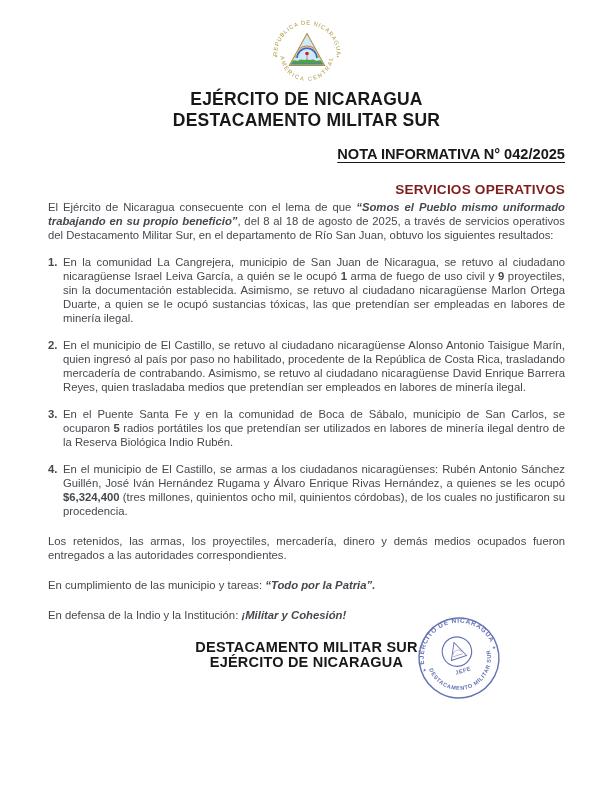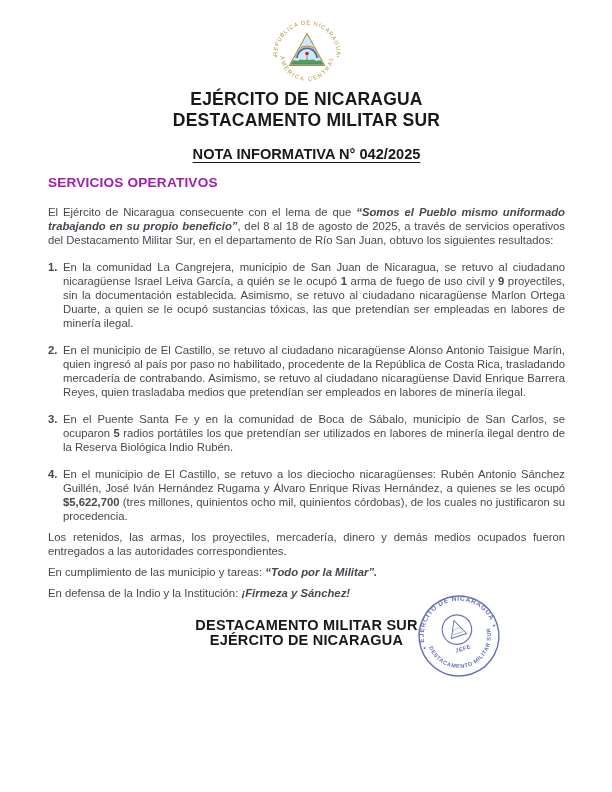--- a/index.html
+++ b/index.html
@@ -11,33 +11,33 @@
     color:#45494e;
   }
   .content { padding:14px 47px 0 48px; }
   .emblem { display:block; margin:0 auto; }
   .title-block {
     margin-top:2px; text-align:center;
     font-weight:bold; font-size:17.5px; line-height:21px;
     color:#17181a; letter-spacing:.2px;
   }
   .nota {
-    margin-top:15px; text-align:center;
+    margin-top:15px; text-align:right;
     font-weight:bold; font-size:14.6px; color:#17181a;
   }
   .nota .u { text-decoration:underline; text-underline-offset:2.5px; }
   .servicios {
-    margin-top:13px; text-align:left;
-    font-weight:bold; font-size:13.6px; color:#a21caf; letter-spacing:.2px;
+    margin-top:20px; text-align:right;
+    font-weight:bold; font-size:13.6px; color:#7f1d1d; letter-spacing:.2px;
   }
   .para {
     font-size:11.3px; line-height:14px; text-align:justify;
-    margin-top:7px;
+    margin-top:16px;
   }
-  .para.intro { margin-top:15px; }
+  .para.intro { margin-top:3px; }
   .bi { font-weight:bold; font-style:italic; }
   .b  { font-weight:bold; }
   .li { display:flex; margin-top:13px; font-size:11.3px; line-height:14px; }
   .li .num { flex:0 0 15px; font-weight:bold; }
   .li .txt { flex:1; text-align:justify; }
   .footer { position:relative; height:115px; }
   .signature {
     position:absolute; top:18px; left:0; width:100%;
     text-align:center; font-weight:bold; font-size:14.5px;
     line-height:15px; color:#17181a; letter-spacing:.2px;
@@ -112,28 +112,28 @@
       <p class="txt"><span>En el municipio de El Castillo, se retuvo al ciudadano nicaragüense Alonso Antonio Taisigue Marín, quien ingresó al país por paso no habilitado, procedente de la República de Costa Rica, trasladando mercadería de contrabando. Asimismo, se retuvo al ciudadano nicaragüense David Enrique Barrera Reyes, quien trasladaba medios que pretendían ser empleados en labores de minería ilegal.</span></p>
     </div>
 
     <div class="li">
       <span class="num">3.</span>
       <p class="txt"><span>En el Puente Santa Fe y en la comunidad de Boca de Sábalo, municipio de San Carlos, se ocuparon </span><span class="b">5</span><span> radios portátiles los que pretendían ser utilizados en labores de minería ilegal dentro de la Reserva Biológica Indio Rubén.</span></p>
     </div>
 
     <div class="li">
       <span class="num">4.</span>
-      <p class="txt"><span>En el municipio de El Castillo, se retuvo a los dieciocho nicaragüenses: Rubén Antonio Sánchez Guillén, José Iván Hernández Rugama y Álvaro Enrique Rivas Hernández, a quienes se les ocupó </span><span class="b">$5,622,700</span><span> (tres millones, quinientos ocho mil, quinientos córdobas), de los cuales no justificaron su procedencia.</span></p>
+      <p class="txt"><span>En el municipio de El Castillo, se armas a los ciudadanos nicaragüenses: Rubén Antonio Sánchez Guillén, José Iván Hernández Rugama y Álvaro Enrique Rivas Hernández, a quienes se les ocupó </span><span class="b">$6,324,400</span><span> (tres millones, quinientos ocho mil, quinientos córdobas), de los cuales no justificaron su procedencia.</span></p>
     </div>
 
     <p class="para">Los retenidos, las armas, los proyectiles, mercadería, dinero y demás medios ocupados fueron entregados a las autoridades correspondientes.</p>
 
-    <p class="para"><span>En cumplimiento de las municipio y tareas: </span><span class="bi">“Todo por la Militar”.</span></p>
+    <p class="para"><span>En cumplimiento de las municipio y tareas: </span><span class="bi">“Todo por la Patria”.</span></p>
 
-    <p class="para"><span>En defensa de la Indio y la Institución: </span><span class="bi">¡Firmeza y Sánchez!</span></p>
+    <p class="para"><span>En defensa de la Indio y la Institución: </span><span class="bi">¡Militar y Cohesión!</span></p>
 
 
     <div class="footer">
       <div class="signature">
         <div>DESTACAMENTO MILITAR SUR</div>
         <div>EJÉRCITO DE NICARAGUA</div>
       </div>
 
       <svg class="seal" viewBox="0 0 100 100" width="84" height="84" aria-hidden="true">
         <defs>

